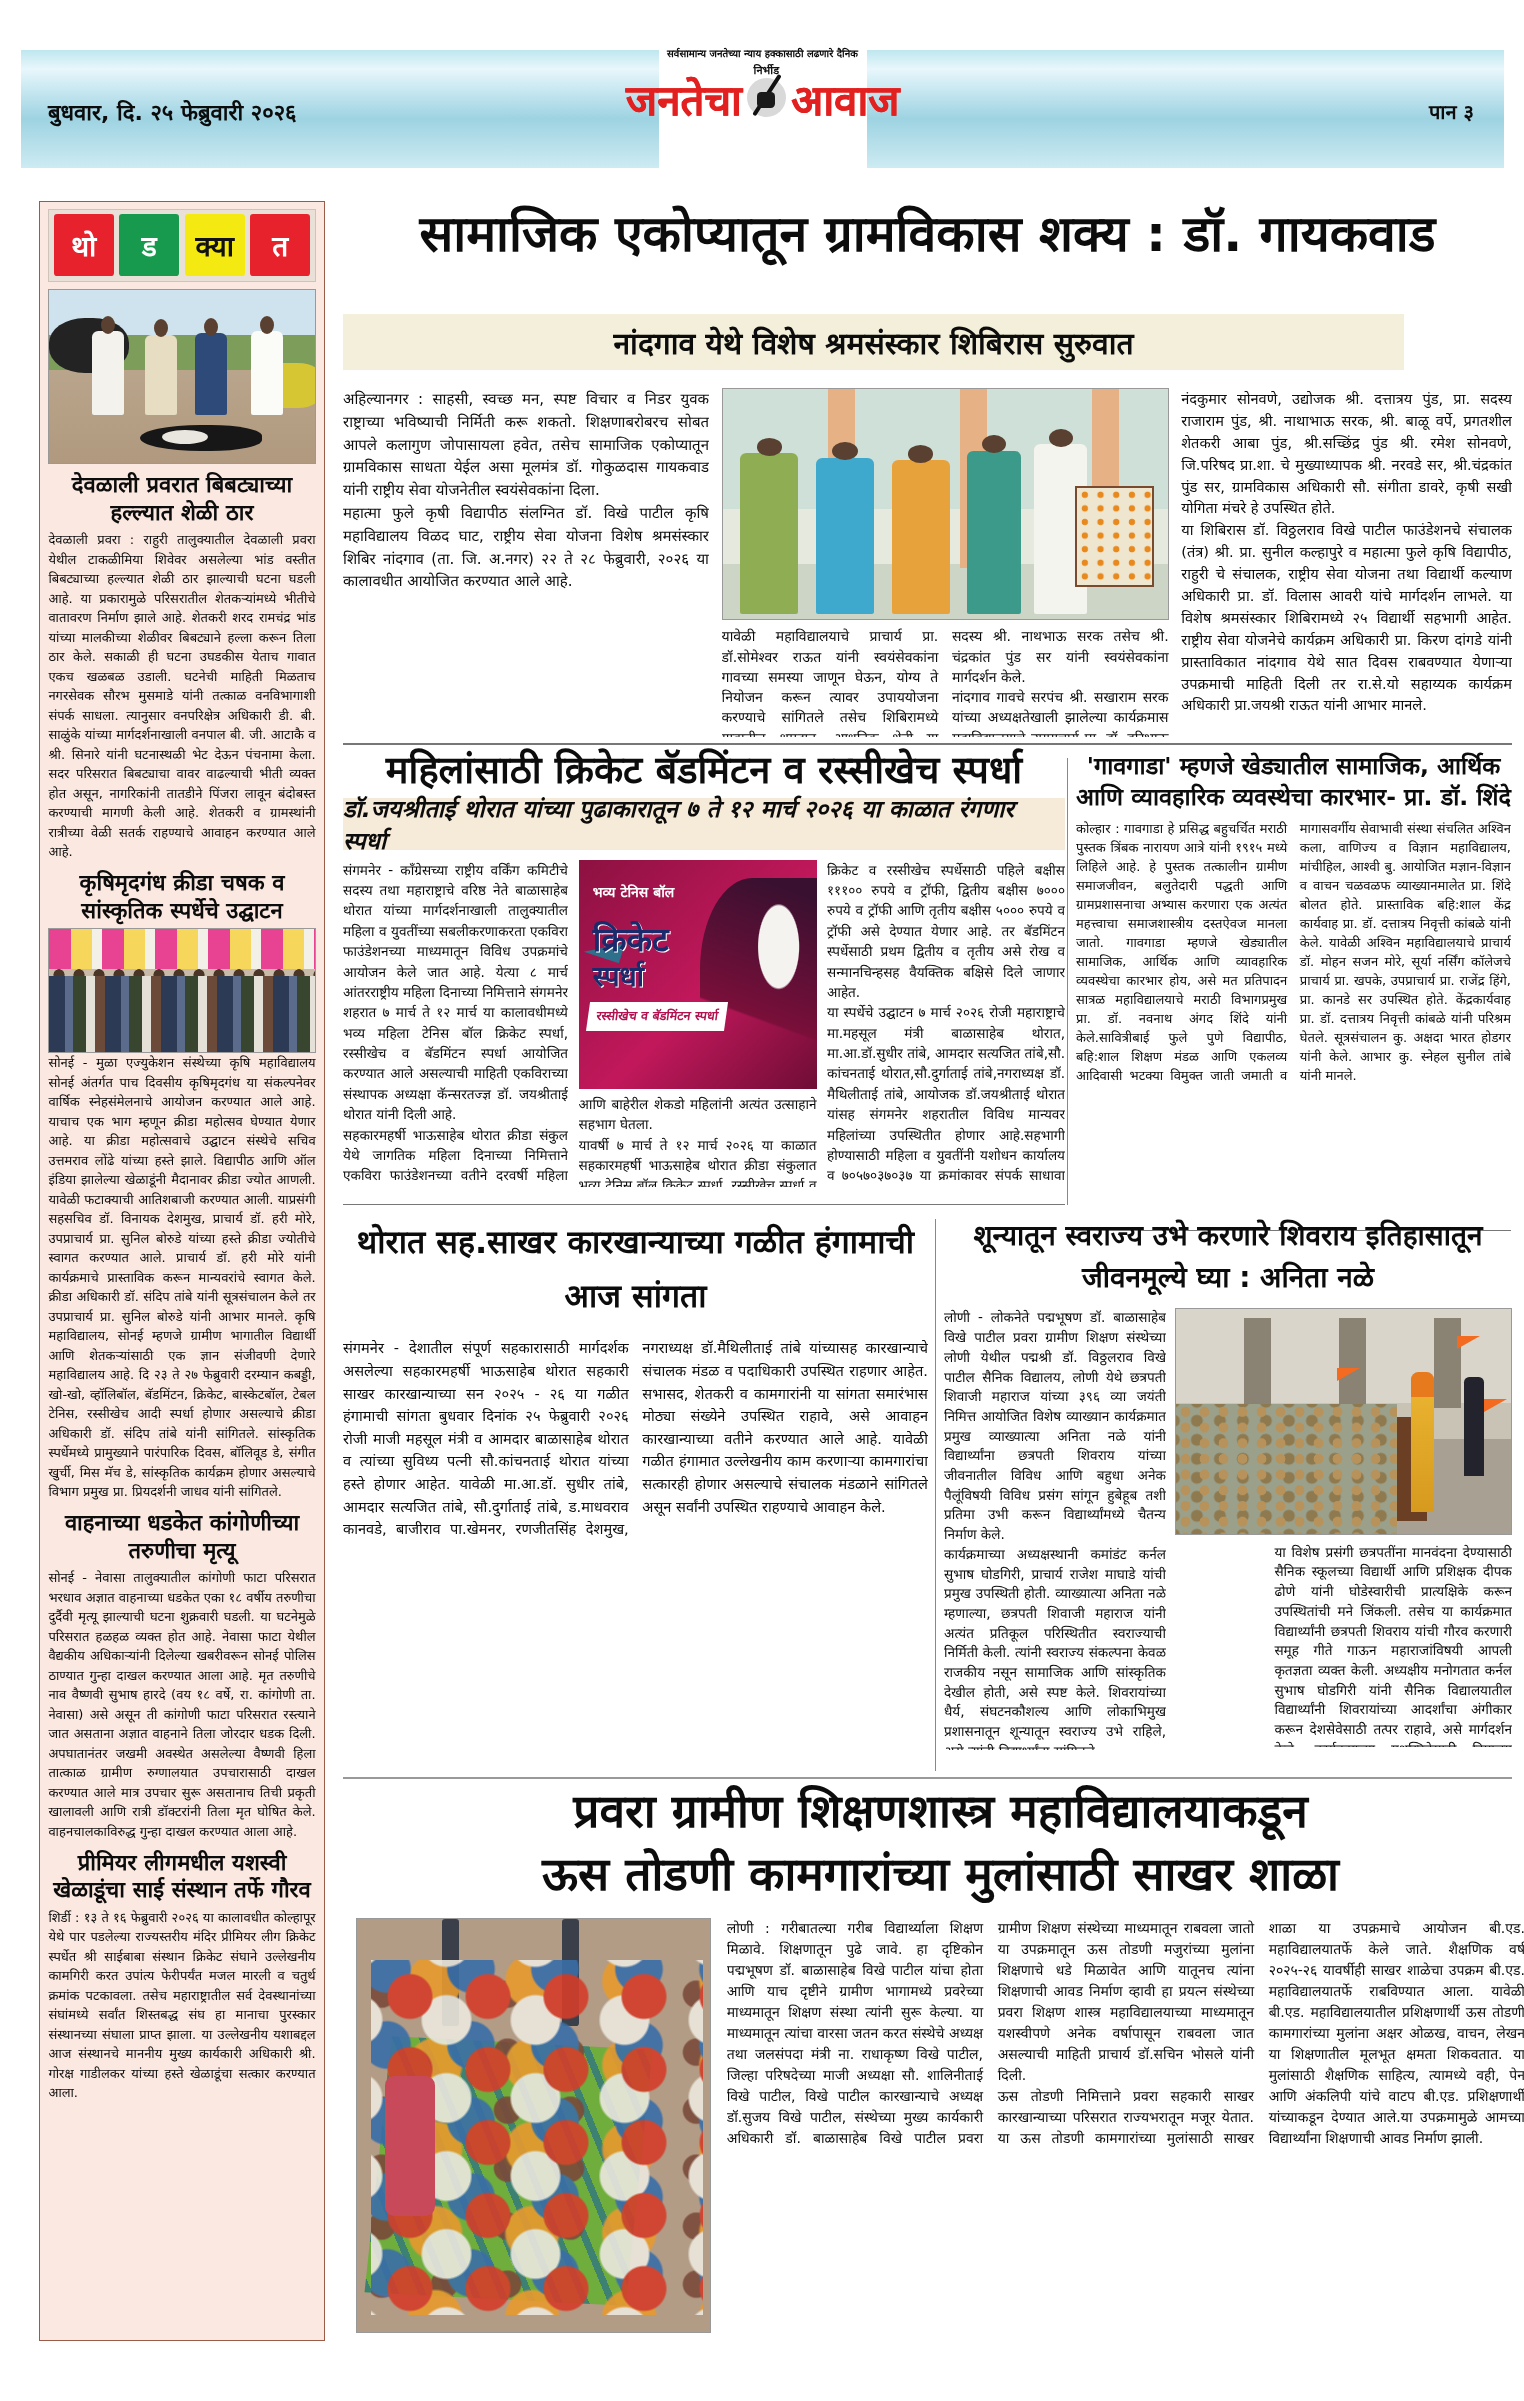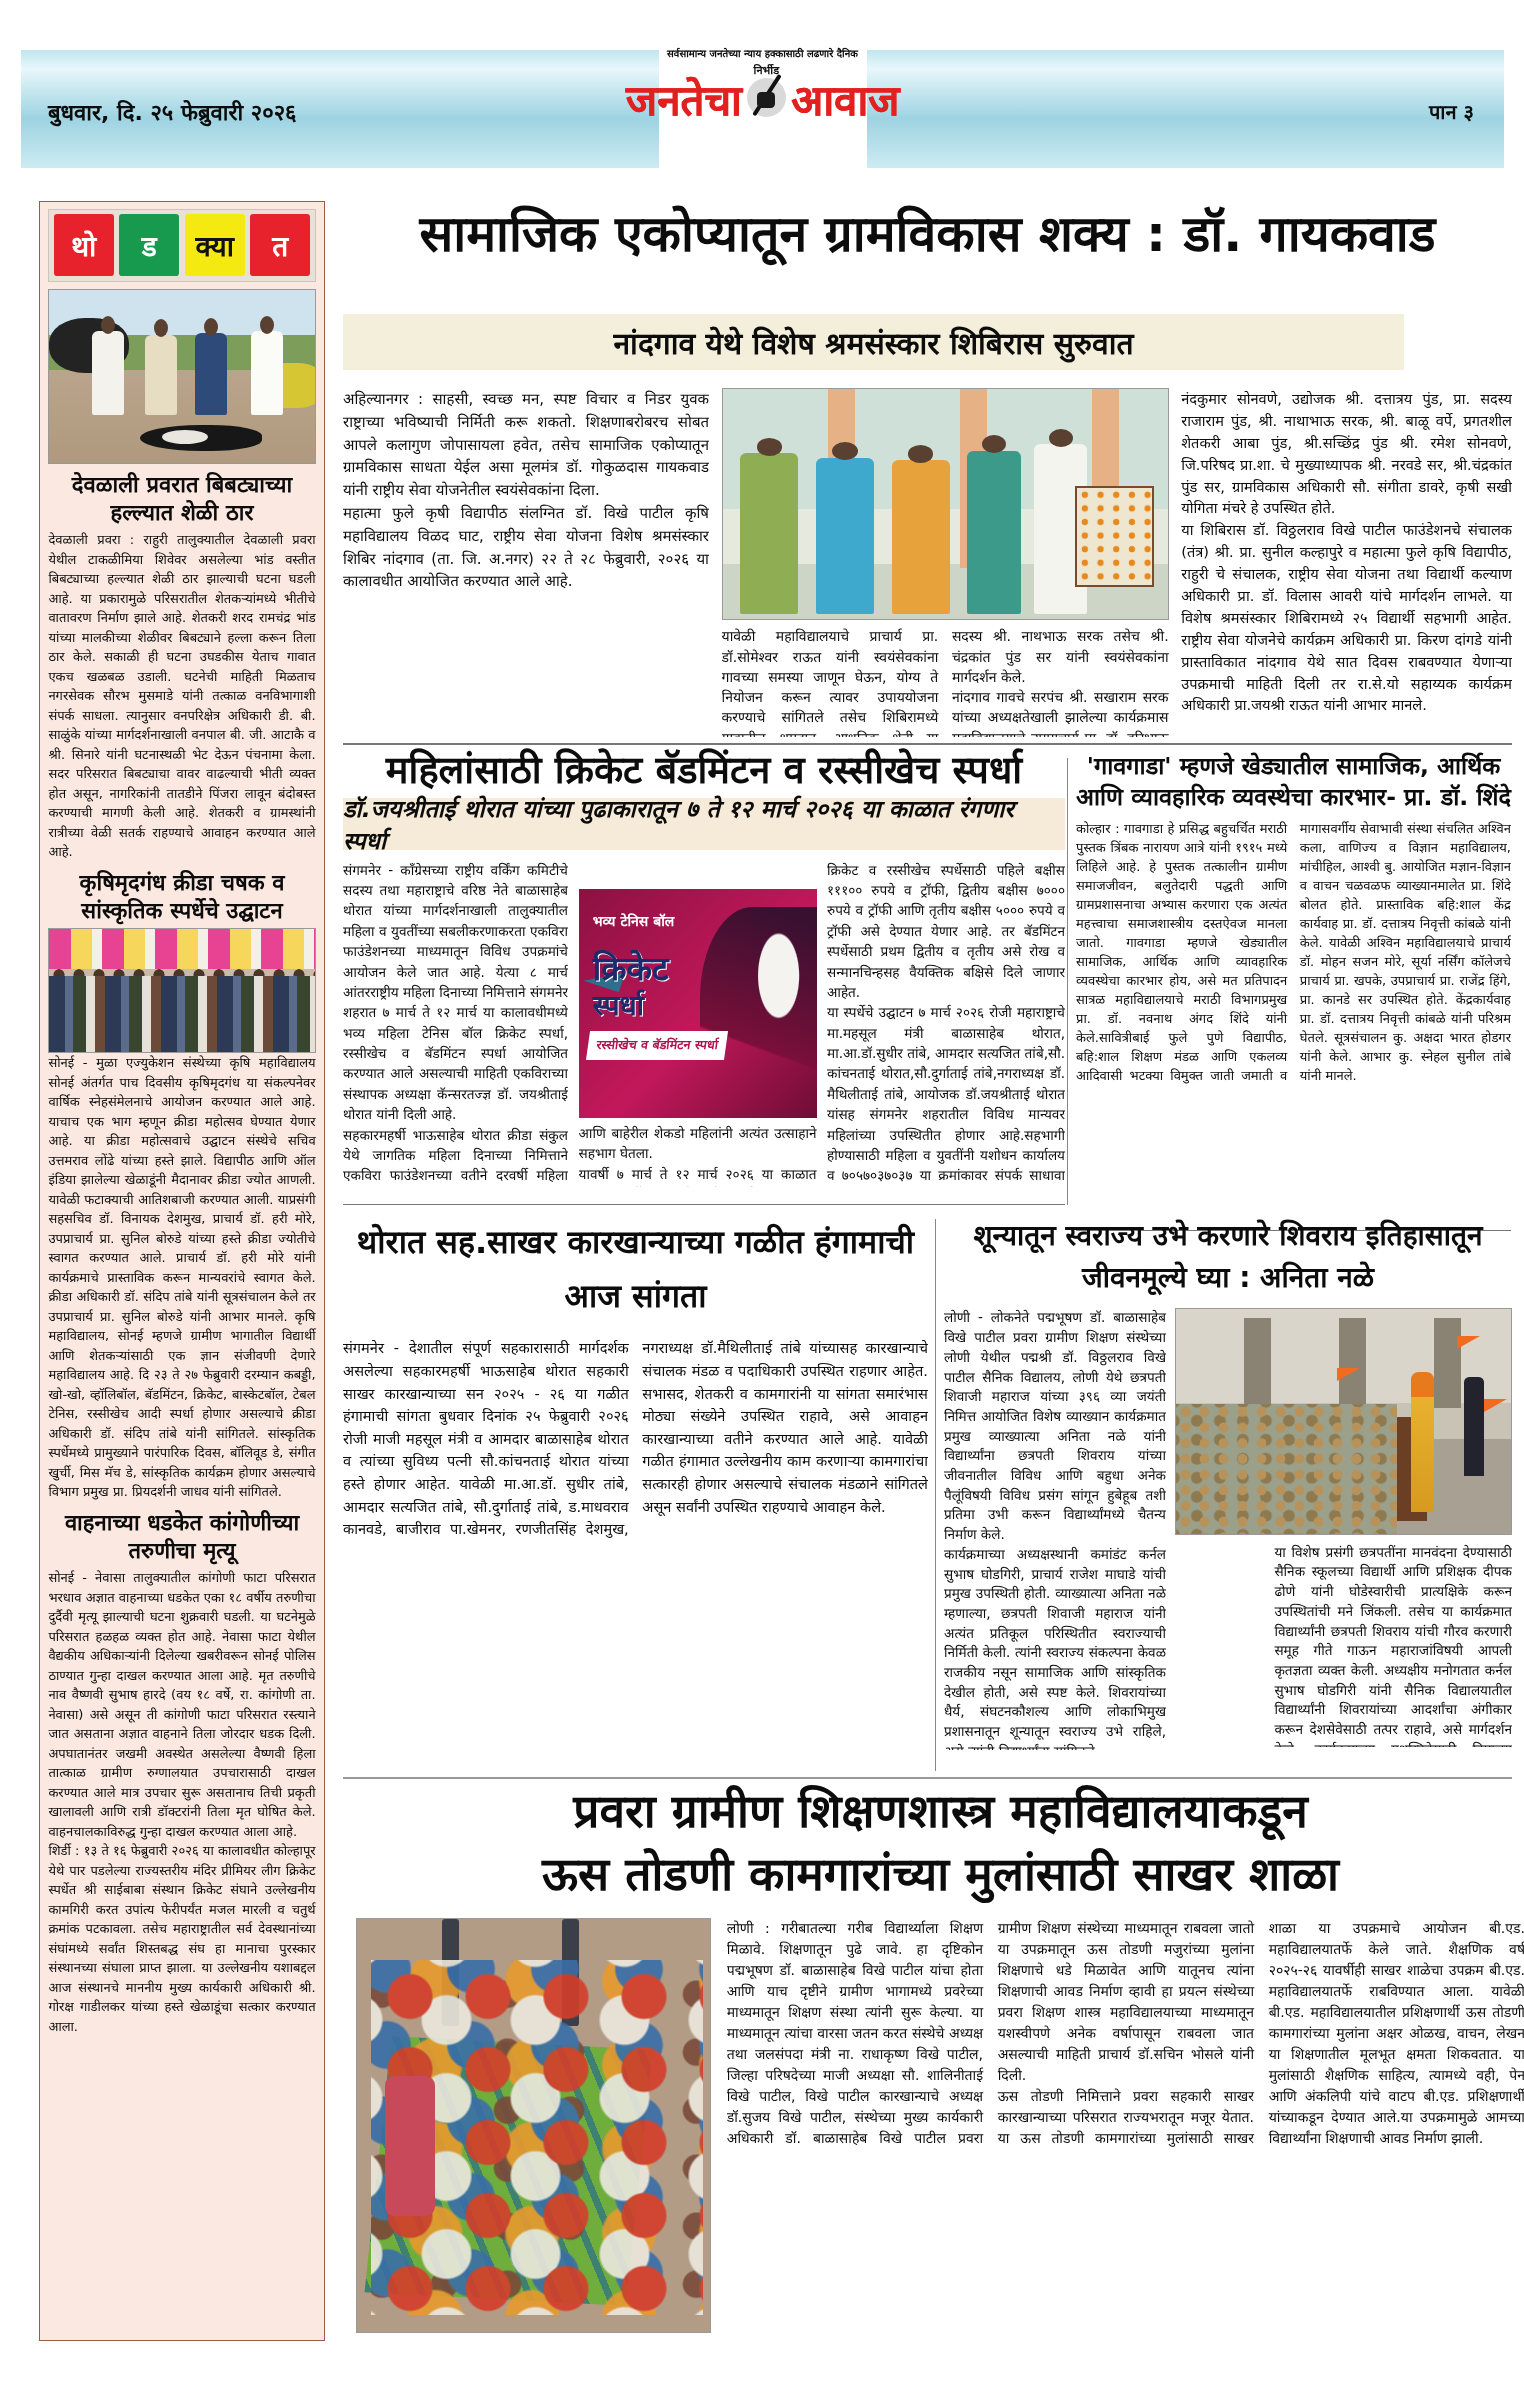--- a/index.html
+++ b/index.html
@@ -70,21 +70,21 @@
   .vrule{background:#888;}
   
   #cricket{left:343px;top:751px;width:722px;}
   .cricket-h{font-size:38px;font-weight:bold;text-align:center;line-height:1.05;}
   .cricket-sub{margin-top:7.3px;background:#f6ead8;height:52px;display:flex;align-items:center;justify-content:center;font-size:23.5px;font-weight:bold;font-style:italic;}
   .cricket-cols{margin-top:9.4px;display:flex;gap:10.5px;height:327px;overflow:hidden;}
   .c-col{font-size:13.6px;line-height:1.5;overflow:hidden;}
   .c1{width:225px;}
   .c2{width:238px;display:flex;flex-direction:column;gap:5.2px;}
   .c3{flex:1;}
-  .poster{position:relative;height:229px;background:linear-gradient(135deg,#8c1141 0%,#c2185b 55%,#6e0d35 100%);overflow:hidden;flex:0 0 auto;margin-top:29px;}
+  .poster{position:relative;height:229px;background:linear-gradient(135deg,#8c1141 0%,#c2185b 55%,#6e0d35 100%);overflow:hidden;flex:0 0 auto;}
   .poster-top{position:absolute;left:6%;top:10%;font-size:14px;font-weight:bold;color:#fff;}
   .poster-title{position:absolute;left:6%;top:24%;font-size:33px;font-weight:bold;color:#1b2a6b;text-shadow:1px 1px #ffffff;}
   .poster-title2{position:absolute;left:6%;top:42%;font-size:28px;font-weight:bold;color:#1b2a6b;text-shadow:1px 1px #ffffff;}
   .poster-ribbon{position:absolute;left:4%;top:62%;background:#fff;color:#b01350;font-size:12.6px;font-weight:bold;padding:5.2px 8.4px;transform:skew(-8deg);}
   .silhouette{position:absolute;right:-6%;top:8%;width:55%;height:100%;background:radial-gradient(ellipse at 60% 30%,#f5f3ef 0 18%,transparent 19%),linear-gradient(200deg,#3a1030 10%,#7a0f3a 60%,transparent 61%);border-radius:40% 0 0 40%;}
   .fan{position:absolute;left:3%;top:34%;width:0;height:0;border-bottom:21px solid #2e6f8c;border-left:37px solid transparent;transform:rotate(18deg);}
   
   #gavgada{left:1076px;top:751px;width:435px;}
   .gav-h{font-size:23.5px;font-weight:bold;text-align:center;line-height:1.3;}
   .gav-body{margin-top:8.4px;column-count:2;column-gap:12.6px;font-size:13px;line-height:1.46;height:345px;overflow:hidden;}
@@ -152,20 +152,21 @@
   <div id="photo-torch" class="photo">
     <div class="drape"></div>
     <div class="heads-row" style="bottom:58%;"></div>
     <div class="crowd crowd-torch"></div>
   </div>
   <div class="brief-body just pre">सोनई - मुळा एज्युकेशन संस्थेच्या कृषि महाविद्यालय सोनई अंतर्गत पाच दिवसीय कृषिमृदगंध या संकल्पनेवर वार्षिक स्नेहसंमेलनाचे आयोजन करण्यात आले आहे. याचाच एक भाग म्हणून क्रीडा महोत्सव घेण्यात येणार आहे. या क्रीडा महोत्सवाचे उद्घाटन संस्थेचे सचिव उत्तमराव लोंढे यांच्या हस्ते झाले. विद्यापीठ आणि ऑल इंडिया झालेल्या खेळाडूंनी मैदानावर क्रीडा ज्योत आणली. यावेळी फटाक्याची आतिशबाजी करण्यात आली. याप्रसंगी सहसचिव डॉ. विनायक देशमुख, प्राचार्य डॉ. हरी मोरे, उपप्राचार्य प्रा. सुनिल बोरुडे यांच्या हस्ते क्रीडा ज्योतीचे स्वागत करण्यात आले. प्राचार्य डॉ. हरी मोरे यांनी कार्यक्रमाचे प्रास्ताविक करून मान्यवरांचे स्वागत केले. क्रीडा अधिकारी डॉ. संदिप तांबे यांनी सूत्रसंचालन केले तर उपप्राचार्य प्रा. सुनिल बोरुडे यांनी आभार मानले. कृषि महाविद्यालय, सोनई म्हणजे ग्रामीण भागातील विद्यार्थी आणि शेतकऱ्यांसाठी एक ज्ञान संजीवणी देणारे महाविद्यालय आहे. दि २३ ते २७ फेब्रुवारी दरम्यान कबड्डी, खो-खो, व्हॉलिबॉल, बॅडमिंटन, क्रिकेट, बास्केटबॉल, टेबल टेनिस, रस्सीखेच आदी स्पर्धा होणार असल्याचे क्रीडा अधिकारी डॉ. संदिप तांबे यांनी सांगितले. सांस्कृतिक स्पर्धेमध्ये प्रामुख्याने पारंपारिक दिवस, बॉलिवूड डे, संगीत खुर्ची, मिस मॅच डे, सांस्कृतिक कार्यक्रम होणार असल्याचे विभाग प्रमुख प्रा. प्रियदर्शनी जाधव यांनी सांगितले.</div>
 
   <div class="brief-head">वाहनाच्या धडकेत कांगोणीच्या तरुणीचा मृत्यू</div>
   <div class="brief-body just pre">सोनई - नेवासा तालुक्यातील कांगोणी फाटा परिसरात भरधाव अज्ञात वाहनाच्या धडकेत एका १८ वर्षीय तरुणीचा दुर्दैवी मृत्यू झाल्याची घटना शुक्रवारी घडली. या घटनेमुळे परिसरात हळहळ व्यक्त होत आहे. नेवासा फाटा येथील वैद्यकीय अधिकाऱ्यांनी दिलेल्या खबरीवरून सोनई पोलिस ठाण्यात गुन्हा दाखल करण्यात आला आहे. मृत तरुणीचे नाव वैष्णवी सुभाष हारदे (वय १८ वर्षे, रा. कांगोणी ता. नेवासा) असे असून ती कांगोणी फाटा परिसरात रस्त्याने जात असताना अज्ञात वाहनाने तिला जोरदार धडक दिली. अपघातानंतर जखमी अवस्थेत असलेल्या वैष्णवी हिला तात्काळ ग्रामीण रुग्णालयात उपचारासाठी दाखल करण्यात आले मात्र उपचार सुरू असतानाच तिची प्रकृती खालावली आणि रात्री डॉक्टरांनी तिला मृत घोषित केले. वाहनचालकाविरुद्ध गुन्हा दाखल करण्यात आला आहे.</div>
 
+  <div class="brief-head">प्रीमियर लीगमधील यशस्वी खेळाडूंचा साई संस्थान तर्फे गौरव</div>
   <div class="brief-body just pre">शिर्डी : १३ ते १६ फेब्रुवारी २०२६ या कालावधीत कोल्हापूर येथे पार पडलेल्या राज्यस्तरीय मंदिर प्रीमियर लीग क्रिकेट स्पर्धेत श्री साईबाबा संस्थान क्रिकेट संघाने उल्लेखनीय कामगिरी करत उपांत्य फेरीपर्यंत मजल मारली व चतुर्थ क्रमांक पटकावला. तसेच महाराष्ट्रातील सर्व देवस्थानांच्या संघांमध्ये सर्वांत शिस्तबद्ध संघ हा मानाचा पुरस्कार संस्थानच्या संघाला प्राप्त झाला. या उल्लेखनीय यशाबद्दल आज संस्थानचे माननीय मुख्य कार्यकारी अधिकारी श्री. गोरक्ष गाडीलकर यांच्या हस्ते खेळाडूंचा सत्कार करण्यात आला.</div>
 </div>
 
 <div id="lead-headline" class="abs">सामाजिक एकोप्यातून ग्रामविकास शक्य : डॉ. गायकवाड</div>
 <div id="lead-subhead" class="abs">
   <span>नांदगाव येथे विशेष श्रमसंस्कार शिबिरास सुरुवात</span>
 </div>
 <div id="lead-cols" class="abs">
   <div class="lead-col1 just pre">अहिल्यानगर : साहसी, स्वच्छ मन, स्पष्ट विचार व निडर युवक राष्ट्राच्या भविष्याची निर्मिती करू शकतो. शिक्षणाबरोबरच सोबत आपले कलागुण जोपासायला हवेत, तसेच सामाजिक एकोप्यातून ग्रामविकास साधता येईल असा मूलमंत्र डॉ. गोकुळदास गायकवाड यांनी राष्ट्रीय सेवा योजनेतील स्वयंसेवकांना दिला.
 महात्मा फुले कृषी विद्यापीठ संलग्नित डॉ. विखे पाटील कृषि महाविद्यालय विळद घाट, राष्ट्रीय सेवा योजना विशेष श्रमसंस्कार शिबिर नांदगाव (ता. जि. अ.नगर) २२ ते २८ फेब्रुवारी, २०२६ या कालावधीत आयोजित करण्यात आले आहे.</div>

